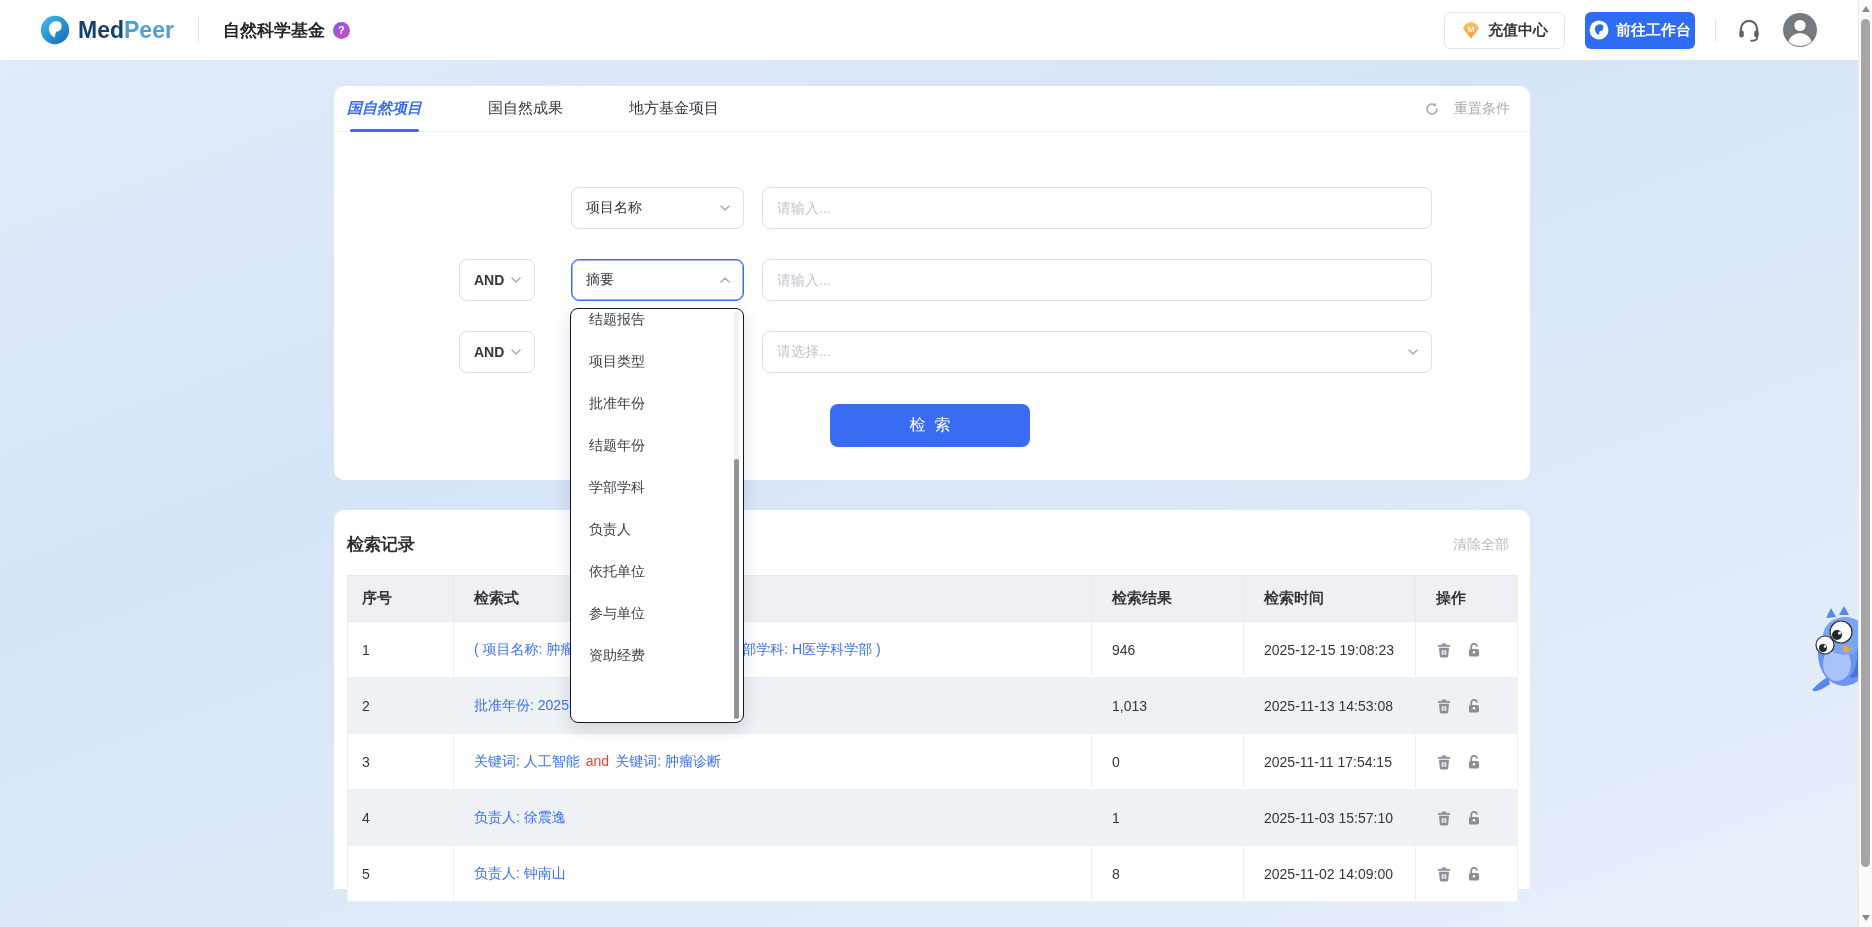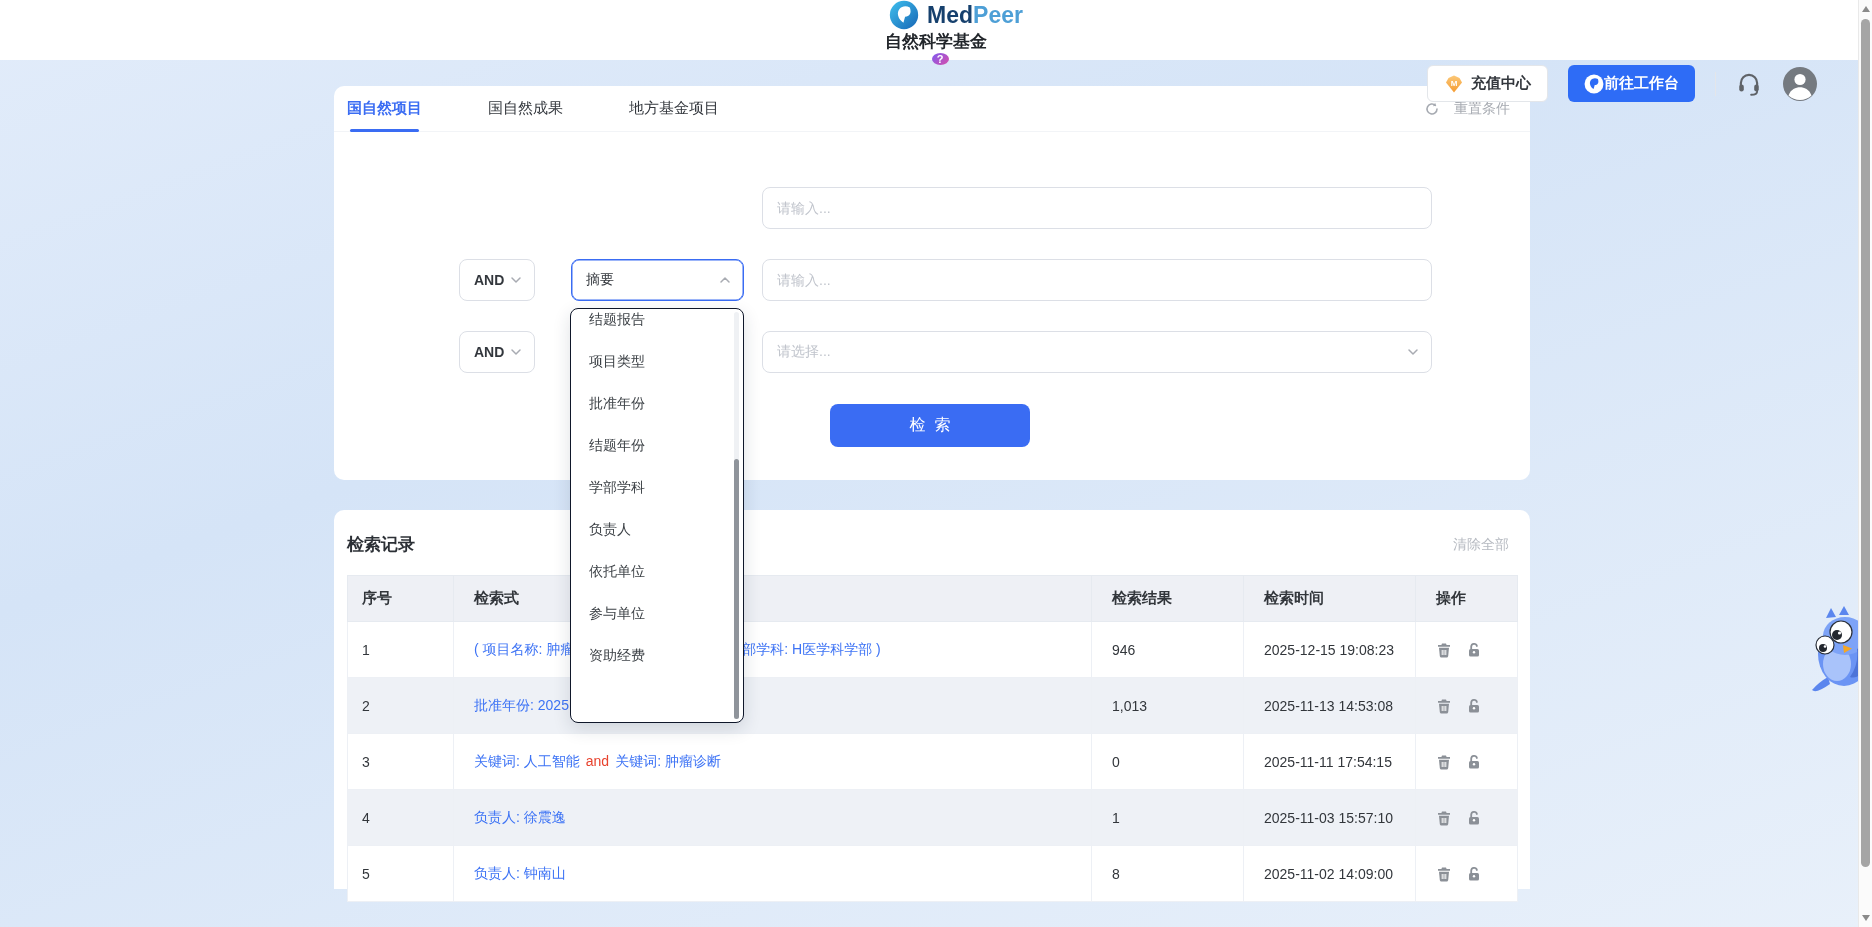--- a/index.html
+++ b/index.html
@@ -7,42 +7,42 @@
   body {
     position: relative;
     overflow: hidden;
     font-family: "Liberation Sans", "DejaVu Sans", sans-serif;
     background: linear-gradient(160deg, #e2ecfa 0%, #d5e4f7 38%, #e8f0fa 100%);
   }
 
   
   .header {
     position:absolute; top:0; left:0; right:0; height:60px;
-    background:#fff; display:flex; align-items:center; z-index:20;flex-direction:column;
+    background:#fff; display:flex; align-items:center; z-index:20;
   }
   .logo { display:flex; align-items:center; margin-left:40px; gap:8px; }
   .logo-med { font-size:23px; font-weight:700; color:#16406d; }
   .logo-peer { font-size:23px; font-weight:700; color:#4d9fd6; }
   .hdr-divider { width:1px; height:26px; background:#e0e3e8; margin:0 24px; }
   .app-title { font-size:17px; font-weight:700; color:#22262b; }
   .help-badge {
     width:17px; height:17px; border-radius:50%; margin-left:8px;
     background:linear-gradient(135deg,#7e5bf2,#d84da8);
     color:#fff; font-size:11px; font-weight:700;
     display:flex; align-items:center; justify-content:center;
   }
   .hdr-right { margin-left:auto; display:flex; align-items:center; gap:20px; margin-right:54px; }
   .btn-recharge {
     height:37px; padding:0 16px; background:#fff; border:1px solid #e3e6ea;
     border-radius:6px; display:flex; align-items:center; gap:7px;
     font-size:15px; font-weight:700; color:#33373d; cursor:pointer;
   }
   .btn-workspace {
-    height:37px; padding:0 16px; background:#2e6cf6; border:none;
-    border-radius:6px; display:flex; align-items:center; 
+    height:37px; padding:0 4px; background:#2e6cf6; border:none;
+    border-radius:6px; display:flex; align-items:center; gap:7px;
     font-size:15px; font-weight:700; color:#fff; cursor:pointer;
   }
   .hdr-divider2 { width:1px; height:24px; background:#e4e6ea; }
   .icon-btn { background:none; border:none; cursor:pointer; display:flex; align-items:center; }
 
   
   .scrollbar {
     position:absolute; top:0; right:0; width:14px; height:927px;
     background:#fbfbfb; border-left:1px solid #e9e9e9; z-index:40;
   }
@@ -51,21 +51,21 @@
   .sb-arrow-down { bottom:6px; border-left:4px solid transparent; border-right:4px solid transparent; border-top:6px solid #8a8a8a; }
   .sb-thumb { position:absolute; left:2px; top:19px; width:9px; height:848px; background:#a5a5a5; border-radius:5px; cursor:pointer; }
 
   
   .card1 {
     position:absolute; left:334px; top:86px; width:1196px; height:394px;
     background:#fff; border-radius:10px; z-index:1;
   }
   .tabbar { position:relative; height:46px; border-bottom:1px solid #f2f4f7; display:flex; padding-left:13px; gap:66px; }
   .tab { position:relative; font-size:15px; color:#33373d; display:flex; align-items:center; cursor:pointer; }
-  .tab.active { color:#3a6cf3; font-weight:700; }
+  .tab.active { color:#3a6cf3; font-weight:700;font-style:italic; }
   .tab.active::after { content:""; position:absolute; left:3px; right:3px; bottom:-1px; height:3px; border-radius:2px; background:#3a6cf3; }
   .reset { position:absolute; right:20px; top:0; height:46px; display:flex; align-items:center; gap:15px; font-size:14px; color:#a6aab1; cursor:pointer; }
 
   .fbox {
     position:absolute; height:42px; background:#fff;
     border:1px solid #dcdfe6; border-radius:8px;
     display:flex; align-items:center; padding:0 12px 0 14px;
     font-size:14px; color:#33373d; cursor:pointer;
   }
   .fbox .grow { flex:1; }
@@ -210,20 +210,28 @@
       <span style="display:flex">
         <svg width="14" height="14" viewBox="0 0 14 14" fill="none">
           <path d="M12 7a5 5 0 1 1-1.6-3.7" stroke="#a6aab1" stroke-width="1.6" stroke-linecap="round"></path>
           <path d="M10.2 0.8 L10.9 3.8 L7.9 4.3 Z" fill="#a6aab1"></path>
         </svg>
       </span>
       <span>重置条件</span>
     </div>
   </div>
 
+  <div class="fbox field-sel row1">
+    <span class="grow">项目名称</span>
+    <span style="display:flex">
+      <svg width="12" height="12" viewBox="0 0 12 12" fill="none">
+          <path d="M2 4l4 4 4-4" stroke="#a8abb2" stroke-width="1.5" stroke-linecap="round" stroke-linejoin="round"></path>
+        </svg>
+    </span>
+  </div>
   <input class="txt-input row1" placeholder="请输入..." style="">
 
   <div class="fbox and-sel row2">
     <span class="grow">AND</span>
     <span style="display:flex">
       <svg width="12" height="12" viewBox="0 0 12 12" fill="none">
           <path d="M2 4l4 4 4-4" stroke="#a8abb2" stroke-width="1.5" stroke-linecap="round" stroke-linejoin="round"></path>
         </svg>
     </span>
   </div>

